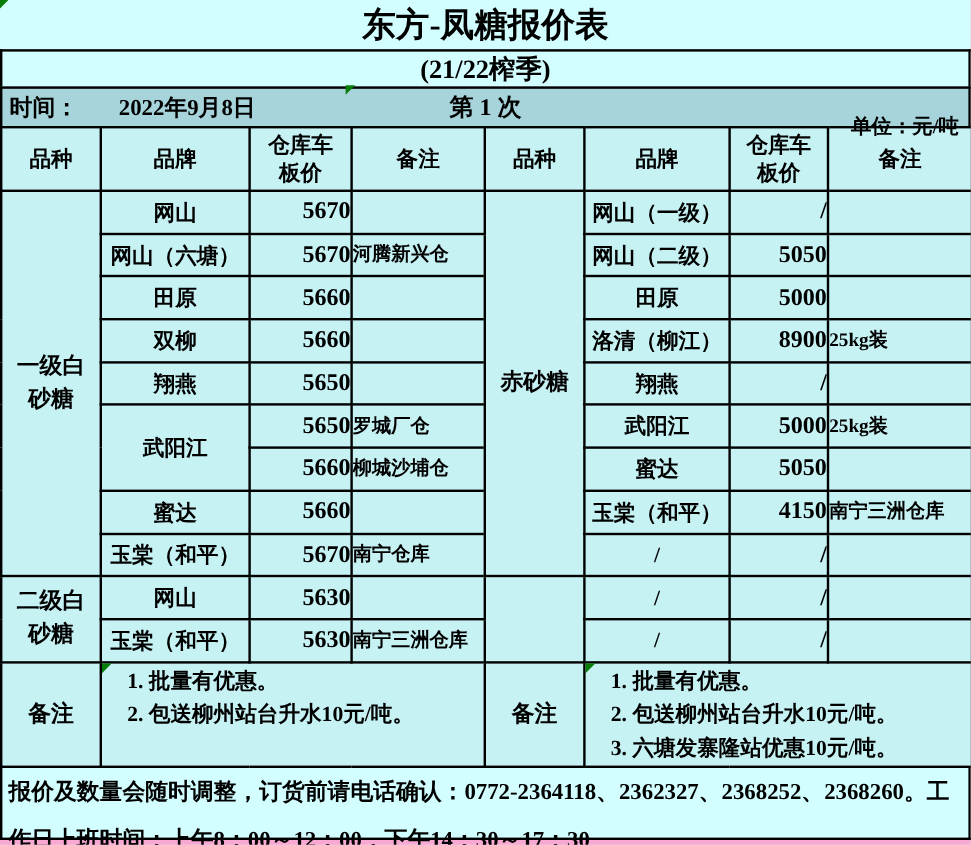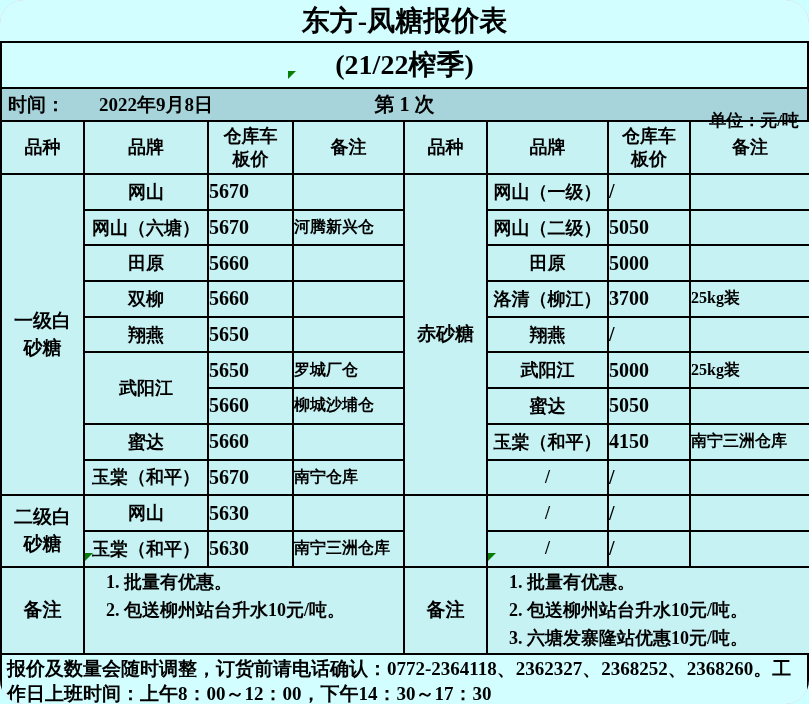--- a/index.html
+++ b/index.html
@@ -8,36 +8,35 @@
     font-weight:bold;
     color:#000;
     background:#ccffff;
   }
   .page{
     position:relative;
     width:809px;
     height:704px;
     background:#f9a8d4;
     overflow:hidden;
-    border-radius:24px;
   }
   .title-row{
     height:41px;
     display:flex;align-items:center;justify-content:center;
     font-size:28px;
     background:#d2feff;
   }
   .subtitle-row{
-    height:46px;
+    height:31px;
     box-sizing:border-box;
     border-top:2px solid #000;
     border-left:2px solid #000;
     border-right:2px solid #000;
     display:flex;align-items:center;justify-content:center;
-    font-size:28px;
+    font-size:22px;
     background:#d2feff;
   }
   .meta-row{
     position:relative;
     height:33px;
     box-sizing:border-box;
     border-top:2px solid #000;
     border-left:2px solid #000;
     border-right:2px solid #000;
     background:#a6d4da;
@@ -76,38 +75,38 @@
   tr.remark{height:87px;}
   td.hcell{
     text-align:center;font-size:18px;line-height:1.25;
     white-space:pre-line;
   }
   td.variety{
     text-align:center;font-size:19px;line-height:1.4;
     white-space:pre-line;
   }
   td.brand{text-align:center;font-size:18px;}
-  td.price{text-align:left;font-size:20px;}
+  td.price{text-align:right;font-size:20px;}
   td.note{text-align:left;font-size:16px;padding-left:4px;}
   td.remark-label{text-align:center;font-size:19px;}
   td.remark-text{
     vertical-align:top;
     font-size:18px;
     padding:3px 2px 0 6px;
   }
   .remark-line{line-height:28px;margin-left:21px;}
   .footer{
     height:60px;
     box-sizing:border-box;
     border-left:2px solid #000;
     border-right:2px solid #000;
     border-bottom:2px solid #000;
     background:#d2feff;
     font-size:19px;
-    line-height:25px;
+    line-height:40px;
     padding:1px 4px 0 5px;
   }
   .cmt{
     position:absolute;
     width:0;height:0;
     border-top:8px solid #067d06;
     border-right:8px solid transparent;
   }
   .cmt-corner{
     left:0;top:0;
@@ -185,21 +184,21 @@
       <td class="brand">田原</td>
       <td class="price">5000</td>
       <td class="note"></td>
     </tr>
 
     <tr class="r">
       <td class="brand">双柳</td>
       <td class="price">5660</td>
       <td class="note"></td>
       <td class="brand">洛清（柳江）</td>
-      <td class="price">3700</td>
+      <td class="price">8900</td>
       <td class="note">25kg装</td>
     </tr>
 
     <tr class="r">
       <td class="brand">翔燕</td>
       <td class="price">5650</td>
       <td class="note"></td>
       <td class="brand">翔燕</td>
       <td class="price">/</td>
       <td class="note"></td>

